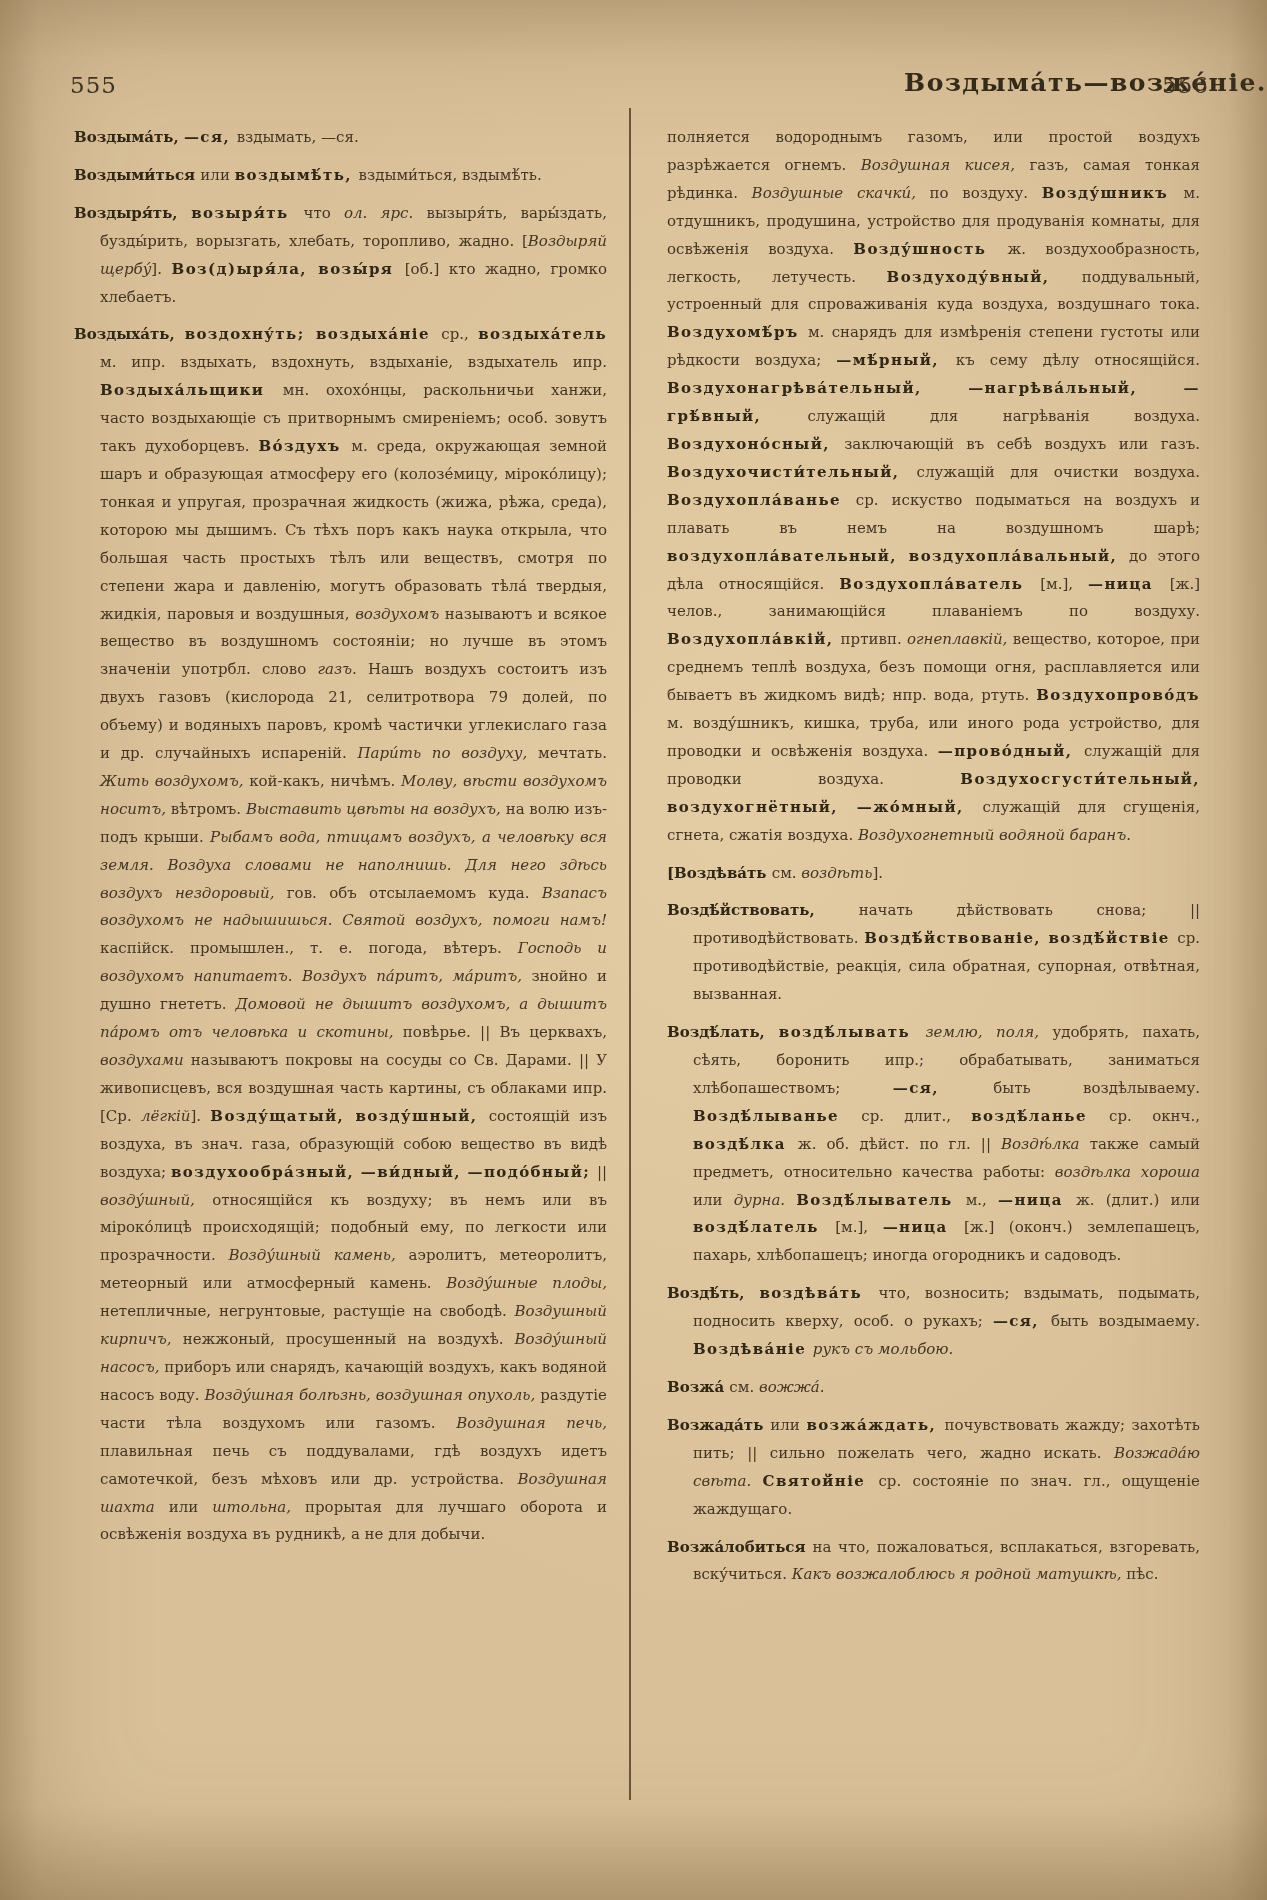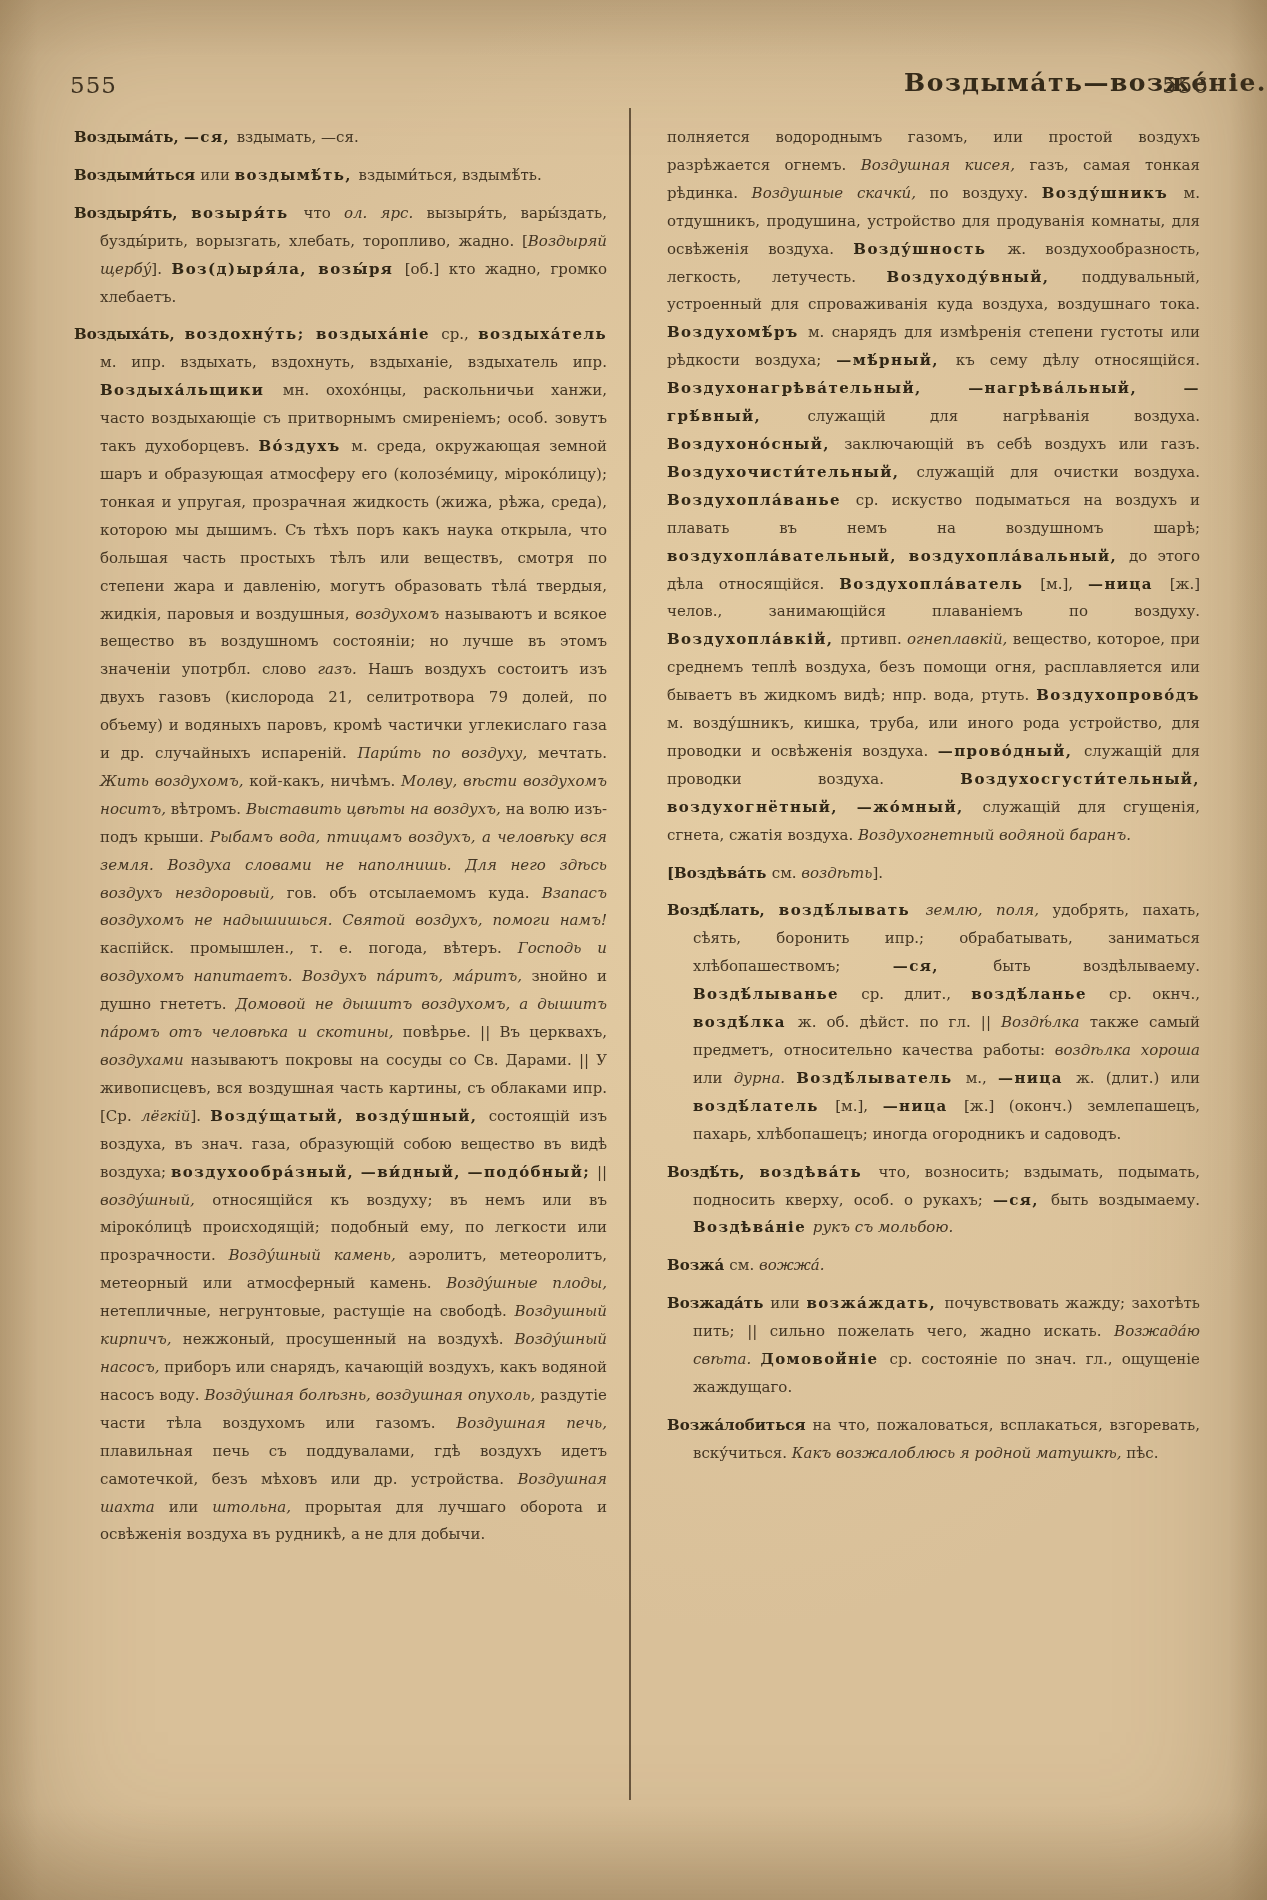--- a/index.html
+++ b/index.html
@@ -67,20 +67,21 @@
   <div class="columns">
     <div class="col">
         <p class="entry"><span class="hw">Воздыма́ть, </span><span class="bw">—ся, </span><span>вздымать, —ся.</span></p>
         <p class="entry"><span class="hw">Воздыми́ться </span><span>или </span><span class="bw">воздымѣ́ть, </span><span>вздыми́ться, вздымѣ́ть.</span></p>
         <p class="entry"><span class="hw">Воздыря́ть, </span><span class="bw">возыря́ть </span><span>что </span><span class="it">ол. ярс. </span><span>вызыря́ть, вары́здать, бузды́рить, ворызгать, хлебать, торопливо, жадно. [</span><span class="it">Воздыряй щербу́</span><span>]. </span><span class="bw">Воз(д)ыря́ла, возы́ря </span><span>[об.] кто жадно, громко хлебаетъ.</span></p>
         <p class="entry"><span class="hw">Воздыха́ть, </span><span class="bw">воздохну́ть; воздыха́ніе </span><span>ср., </span><span class="bw">воздыха́тель </span><span>м. ипр. вздыхать, вздохнуть, вздыханіе, вздыхатель ипр. </span><span class="bw">Воздыха́льщики </span><span>мн. охохо́нцы, раскольничьи ханжи, часто воздыхающіе съ притворнымъ смиреніемъ; особ. зовутъ такъ духоборцевъ. </span><span class="bw">Во́здухъ </span><span>м. среда, окружающая земной шаръ и образующая атмосферу его (колозе́мицу, міроко́лицу); тонкая и упругая, прозрачная жидкость (жижа, рѣжа, среда), которою мы дышимъ. Съ тѣхъ поръ какъ наука открыла, что большая часть простыхъ тѣлъ или веществъ, смотря по степени жара и давленію, могутъ образовать тѣла́ твердыя, жидкія, паровыя и воздушныя, </span><span class="it">воздухомъ </span><span>называютъ и всякое вещество въ воздушномъ состояніи; но лучше въ этомъ значеніи употрбл. слово </span><span class="it">газъ. </span><span>Нашъ воздухъ состоитъ изъ двухъ газовъ (кислорода 21, селитротвора 79 долей, по объему) и водяныхъ паровъ, кромѣ частички углекислаго газа и др. случайныхъ испареній. </span><span class="it">Пари́ть по воздуху, </span><span>мечтать. </span><span class="it">Жить воздухомъ, </span><span>кой-какъ, ничѣмъ. </span><span class="it">Молву, вѣсти воздухомъ носитъ, </span><span>вѣтромъ. </span><span class="it">Выставить цвѣты на воздухъ, </span><span>на волю изъ-подъ крыши. </span><span class="it">Рыбамъ вода, птицамъ воздухъ, а человѣку вся земля. Воздуха словами не наполнишь. Для него здѣсь воздухъ нездоровый, </span><span>гов. объ отсылаемомъ куда. </span><span class="it">Взапасъ воздухомъ не надышишься. Святой воздухъ, помоги намъ! </span><span>каспійск. промышлен., т. е. погода, вѣтеръ. </span><span class="it">Господь и воздухомъ напитаетъ. Воздухъ па́ритъ, ма́ритъ, </span><span>знойно и душно гнететъ. </span><span class="it">Домовой не дышитъ воздухомъ, а дышитъ па́ромъ отъ человѣка и скотины, </span><span>повѣрье. || Въ церквахъ, </span><span class="it">воздухами </span><span>называютъ покровы на сосуды со Св. Дарами. || У живописцевъ, вся воздушная часть картины, съ облаками ипр. [Ср. </span><span class="it">лёгкій</span><span>]. </span><span class="bw">Возду́щатый, возду́шный, </span><span>состоящій изъ воздуха, въ знач. газа, образующій собою вещество въ видѣ воздуха; </span><span class="bw">воздухообра́зный, —ви́дный, —подо́бный; </span><span>|| </span><span class="it">возду́шный, </span><span>относящійся къ воздуху; въ немъ или въ міроко́лицѣ происходящій; подобный ему, по легкости или прозрачности. </span><span class="it">Возду́шный камень, </span><span>аэролитъ, метеоролитъ, метеорный или атмосферный камень. </span><span class="it">Возду́шные плоды, </span><span>нетепличные, негрунтовые, растущіе на свободѣ. </span><span class="it">Воздушный кирпичъ, </span><span>нежжоный, просушенный на воздухѣ. </span><span class="it">Возду́шный насосъ, </span><span>приборъ или снарядъ, качающій воздухъ, какъ водяной насосъ воду. </span><span class="it">Возду́шная болѣзнь, воздушная опухоль, </span><span>раздутіе части тѣла воздухомъ или газомъ. </span><span class="it">Воздушная печь, </span><span>плавильная печь съ поддувалами, гдѣ воздухъ идетъ самотечкой, безъ мѣховъ или др. устройства. </span><span class="it">Воздушная шахта </span><span>или </span><span class="it">штольна, </span><span>прорытая для лучшаго оборота и освѣженія воздуха въ рудникѣ, а не для добычи. </span></p>
       </div>
     <div class="col">
         <p class="entry cont"><span>полняется водороднымъ газомъ, или простой воздухъ разрѣжается огнемъ. </span><span class="it">Воздушная кисея, </span><span>газъ, самая тонкая рѣдинка. </span><span class="it">Воздушные скачки́, </span><span>по воздуху. </span><span class="bw">Возду́шникъ </span><span>м. отдушникъ, продушина, устройство для продуванія комнаты, для освѣженія воздуха. </span><span class="bw">Возду́шность </span><span>ж. воздухообразность, легкость, летучесть. </span><span class="bw">Воздуходу́вный, </span><span>поддувальный, устроенный для спроваживанія куда воздуха, воздушнаго тока. </span><span class="bw">Воздухомѣ́ръ </span><span>м. снарядъ для измѣренія степени густоты или рѣдкости воздуха; </span><span class="bw">—мѣ́рный, </span><span>къ сему дѣлу относящійся. </span><span class="bw">Воздухонагрѣва́тельный, —нагрѣва́льный, —грѣ́вный, </span><span>служащій для нагрѣванія воздуха. </span><span class="bw">Воздухоно́сный, </span><span>заключающій въ себѣ воздухъ или газъ. </span><span class="bw">Воздухочисти́тельный, </span><span>служащій для очистки воздуха. </span><span class="bw">Воздухопла́ванье </span><span>ср. искуство подыматься на воздухъ и плавать въ немъ на воздушномъ шарѣ; </span><span class="bw">воздухопла́вательный, воздухопла́вальный, </span><span>до этого дѣла относящійся. </span><span class="bw">Воздухопла́ватель </span><span>[м.], </span><span class="bw">—ница </span><span>[ж.] челов., занимающійся плаваніемъ по воздуху. </span><span class="bw">Воздухопла́вкій, </span><span>пртивп. </span><span class="it">огнеплавкій, </span><span>вещество, которое, при среднемъ теплѣ воздуха, безъ помощи огня, расплавляется или бываетъ въ жидкомъ видѣ; нпр. вода, ртуть. </span><span class="bw">Воздухопрово́дъ </span><span>м. возду́шникъ, кишка, труба, или иного рода устройство, для проводки и освѣженія воздуха. </span><span class="bw">—прово́дный, </span><span>служащій для проводки воздуха. </span><span class="bw">Воздухосгусти́тельный, воздухогнётный, —жо́мный, </span><span>служащій для сгущенія, сгнета, сжатія воздуха. </span><span class="it">Воздухогнетный водяной баранъ.</span></p>
         <p class="entry"><span class="hw">[Воздѣва́ть </span><span>см. </span><span class="it">воздѣть</span><span>].</span></p>
+        <p class="entry"><span class="hw">Воздѣ́йствовать, </span><span>начать дѣйствовать снова; || противодѣйствовать. </span><span class="bw">Воздѣ́йствованіе, воздѣ́йствіе </span><span>ср. противодѣйствіе, реакція, сила обратная, супорная, отвѣтная, вызванная.</span></p>
         <p class="entry"><span class="hw">Воздѣ́лать, </span><span class="bw">воздѣ́лывать </span><span class="it">землю, поля, </span><span>удобрять, пахать, сѣять, боронить ипр.; обрабатывать, заниматься хлѣбопашествомъ; </span><span class="bw">—ся, </span><span>быть воздѣлываему. </span><span class="bw">Воздѣ́лыванье </span><span>ср. длит., </span><span class="bw">воздѣ́ланье </span><span>ср. окнч., </span><span class="bw">воздѣ́лка </span><span>ж. об. дѣйст. по гл. || </span><span class="it">Воздѣ́лка </span><span>также самый предметъ, относительно качества работы: </span><span class="it">воздѣлка хороша </span><span>или </span><span class="it">дурна. </span><span class="bw">Воздѣ́лыватель </span><span>м., </span><span class="bw">—ница </span><span>ж. (длит.) или </span><span class="bw">воздѣ́латель </span><span>[м.], </span><span class="bw">—ница </span><span>[ж.] (оконч.) землепашецъ, пахарь, хлѣбопашецъ; иногда огородникъ и садоводъ.</span></p>
         <p class="entry"><span class="hw">Воздѣ́ть, </span><span class="bw">воздѣва́ть </span><span>что, возносить; вздымать, подымать, подносить кверху, особ. о рукахъ; </span><span class="bw">—ся, </span><span>быть воздымаему. </span><span class="bw">Воздѣва́ніе </span><span class="it">рукъ съ мольбою.</span></p>
         <p class="entry"><span class="hw">Возжа́ </span><span>см. </span><span class="it">вожжа́.</span></p>
-        <p class="entry"><span class="hw">Возжада́ть </span><span>или </span><span class="bw">возжа́ждать, </span><span>почувствовать жажду; захотѣть пить; || сильно пожелать чего, жадно искать. </span><span class="it">Возжада́ю свѣта. </span><span class="bw">Домовой́ніе </span><span>ср. состояніе по знач. гл., ощущеніе жаждущаго.</span></p>
+        <p class="entry"><span class="hw">Возжада́ть </span><span>или </span><span class="bw">возжа́ждать, </span><span>почувствовать жажду; захотѣть пить; || сильно пожелать чего, жадно искать. </span><span class="it">Возжада́ю свѣта. </span><span class="bw">Святой́ніе </span><span>ср. состояніе по знач. гл., ощущеніе жаждущаго.</span></p>
         <p class="entry"><span class="hw">Возжа́лобиться </span><span>на что, пожаловаться, всплакаться, взгоревать, вску́читься. </span><span class="it">Какъ возжалоблюсь я родной матушкѣ, </span><span>пѣс.</span></p>
       </div>
   </div>
 </div>
 
 </body></html>

